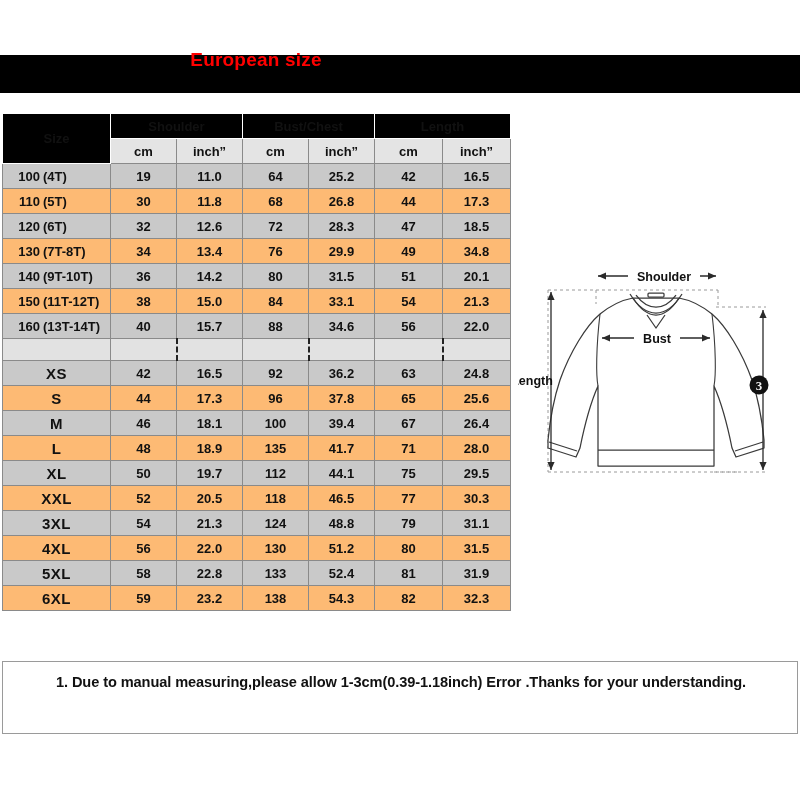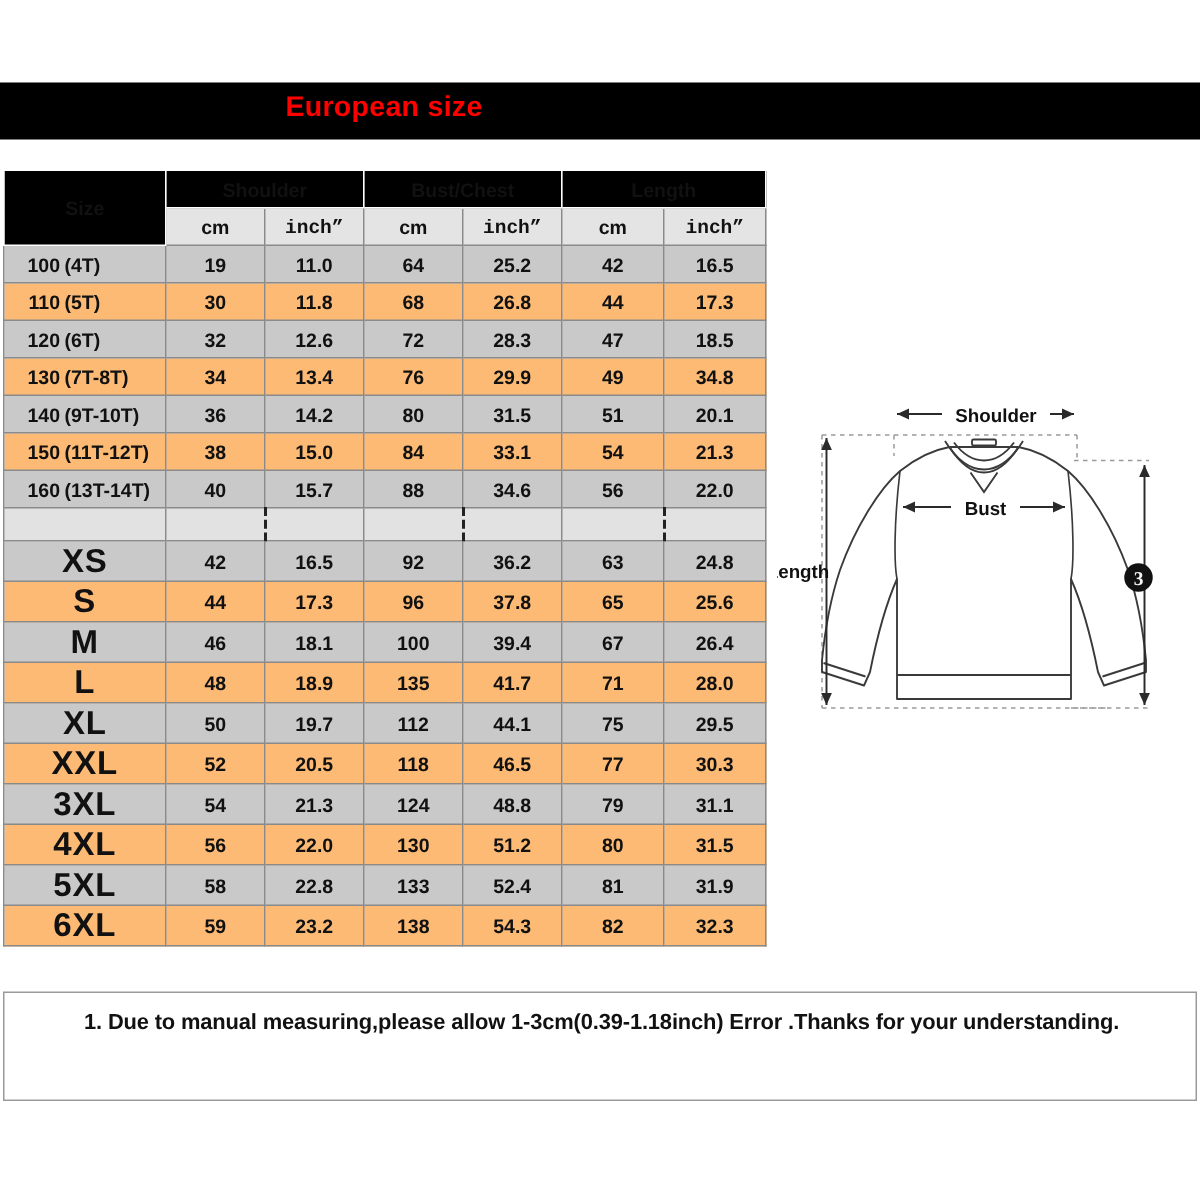--- a/index.html
+++ b/index.html
@@ -25,21 +25,21 @@
 
   
   .banner {
     position: absolute;
     left: 0; top: 55px;
     width: 800px; height: 38px;
     background: #000000;
   }
   .banner-title {
     position: absolute;
-    left: 0; top: 57px;
+    left: 0; top: 45px;
     width: 512px;
     text-align: center;
     color: #ff0000;
     font-size: 19px;
     font-weight: bold;
     letter-spacing: 0.2px;
     line-height: 30px;
   }
 
   
@@ -84,41 +84,41 @@
     height: 29px;
   }
 
   
   .sub-cell {
     background: #e4e4e4;
     height: 25px;
     font-size: 13.5px;
   }
   .sub-cm { color: #111111; }
-  .sub-inch { color: #e8231a; font-family: Liberation Mono, monospace; }
+  .sub-inch { color: #e8231a; }
 
   
   tr.row-dark td { background: #c9c9c9; }
   tr.row-light td { background: #fdba74; }
 
   td.size-cell {
     font-size: 14px;
     color: #111111;
   }
   td.size-cell .kid-label {
     display: flex;
     justify-content: center;
     align-items: center;
     gap: 3px;
     white-space: nowrap;
     font-size: 13px;
   }
   td.size-cell .kid-num { min-width: 28px; text-align: right; }
   td.size-cell .kid-age { min-width: 58px; text-align: left; }
-  td.size-cell.adult { font-size: 22px; letter-spacing: 0.5px; }
+  td.size-cell.adult { font-size: 15px; letter-spacing: 0.5px; }
 
   td.cm-cell { color: #111111; font-size: 13.5px; }
   td.inch-cell {
     color: #e8231a;
     font-size: 12.5px;
     border-left: 2px dashed #222222;
   }
 
   
   tr.spacer-row td {

